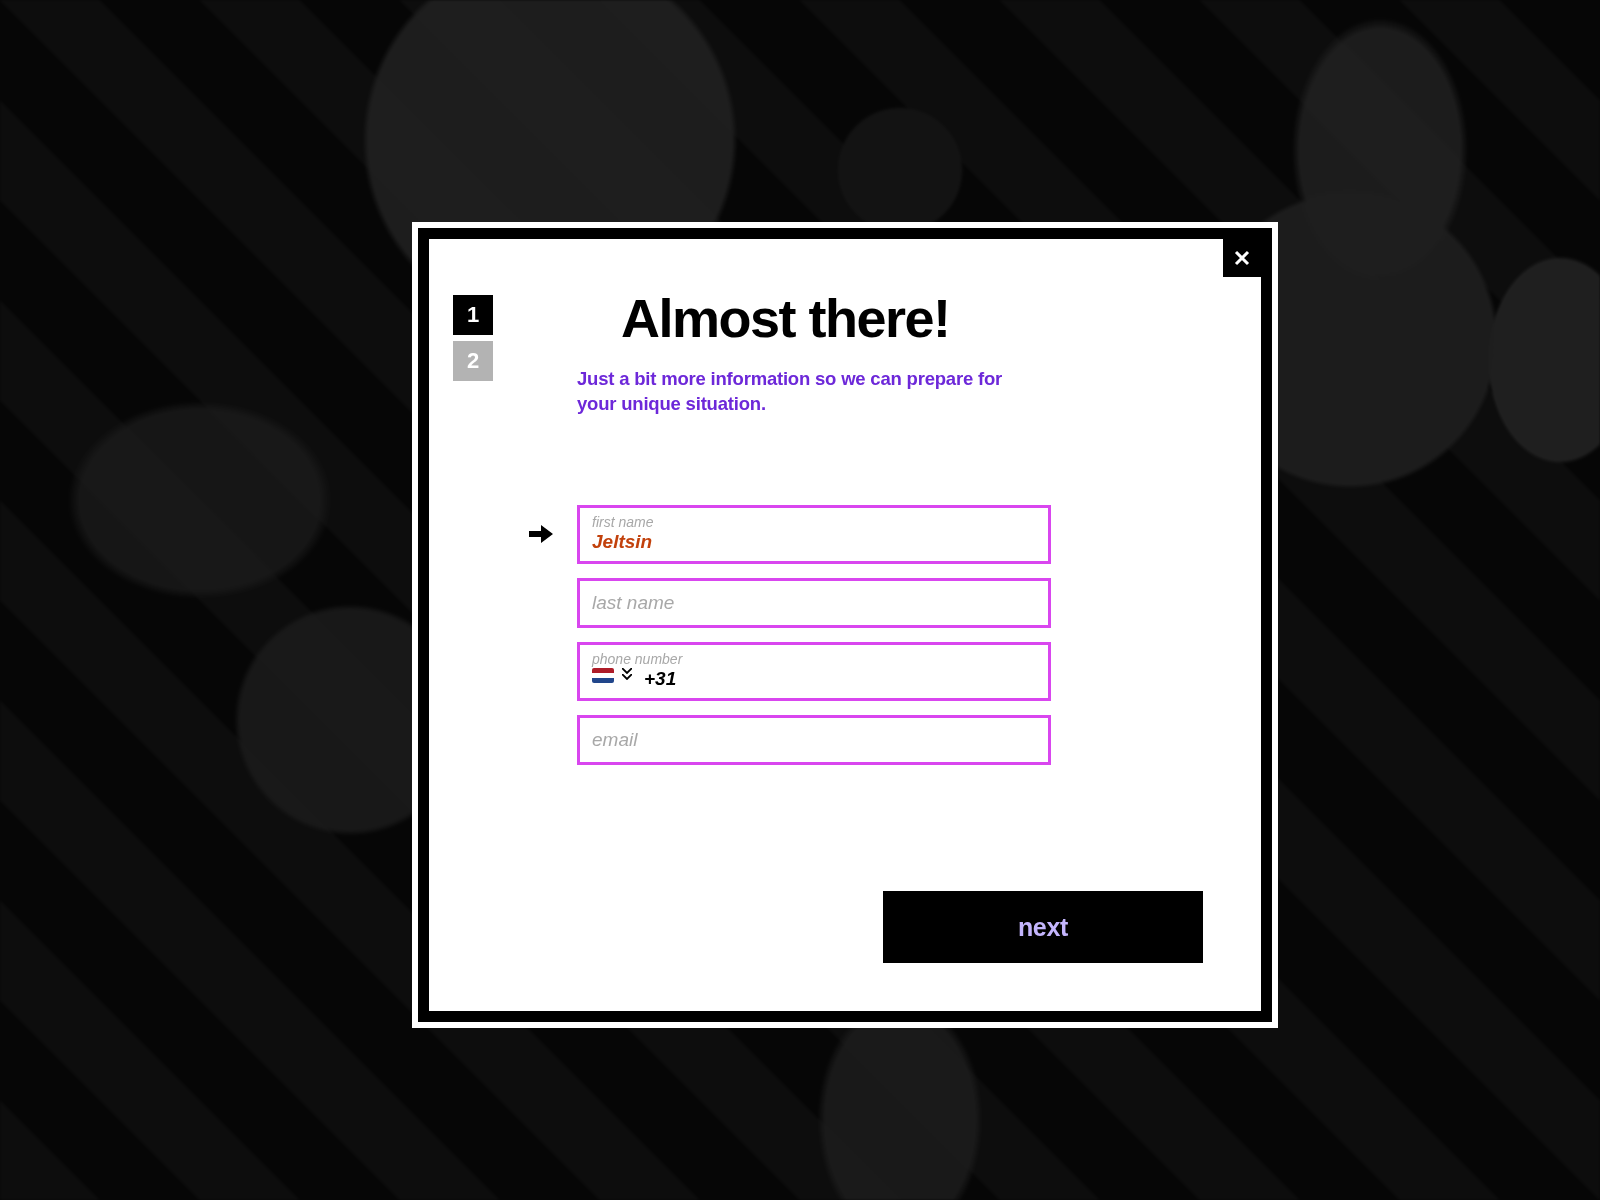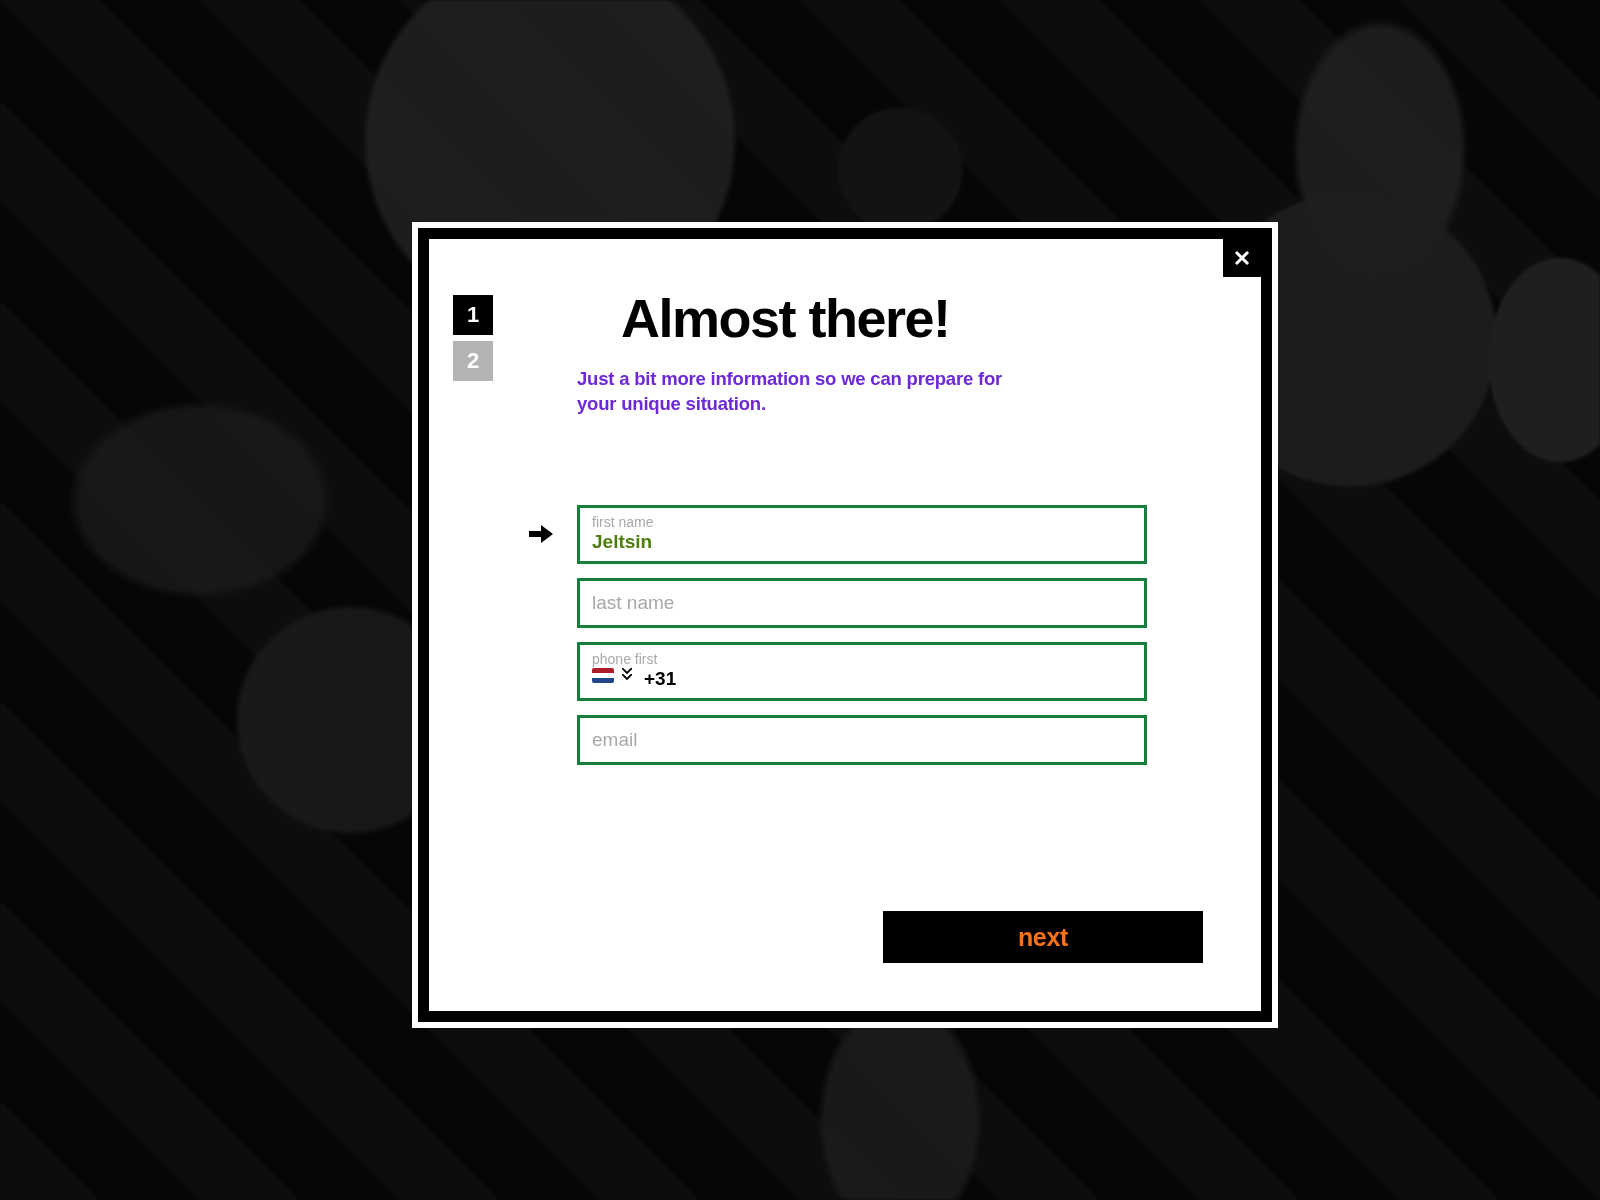--- a/index.html
+++ b/index.html
@@ -157,24 +157,25 @@
       align-items: center;
       justify-content: center;
     }
     
     .arrow-indicator svg {
       width: 24px;
       height: 20px;
     }
     
     .field {
-      width: 570px;
-      border: 3px solid #15803d;
+      width: 474px;
+      border: 3px solid #d946ef;
       background: #fff;
       position: relative;
+      font-style: italic;
     }
     
     .field-floating {
       padding: 6px 12px 8px 12px;
       min-height: 58px;
     }
     
     .field-flat {
       padding: 8px 12px;
       min-height: 50px;
@@ -187,21 +188,21 @@
       font-size: 14px;
       color: #a8a8a8;
       font-weight: 500;
       margin-bottom: 1px;
     }
     
     .field-value {
       display: block;
       font-size: 19px;
       font-weight: 700;
-      color: #4d7c0f;
+      color: #c2410c;
     }
     
     .field-placeholder {
       font-size: 19px;
       font-weight: 500;
       color: #a8a8a8;
     }
     
     .phone-inner {
       display: flex;
@@ -244,23 +245,23 @@
       font-size: 19px;
       font-weight: 700;
       color: #000;
     }
     
     .next-btn {
       position: absolute;
       right: 58px;
       bottom: 48px;
       width: 320px;
-      height: 52px;
+      height: 72px;
       background: #000;
-      color: #f97316;
+      color: #c4b5fd;
       font-size: 25px;
       font-weight: 700;
       display: flex;
       align-items: center;
       justify-content: center;
       cursor: pointer;
       border: none;
       letter-spacing: -0.3px;
     }
   </style>
@@ -301,21 +302,21 @@
       </div>
 
       <div class="field-row">
         <div class="field field-flat">
           <span class="field-placeholder">last name</span>
         </div>
       </div>
 
       <div class="field-row">
         <div class="field field-floating">
-          <span class="field-label">phone first</span>
+          <span class="field-label">phone number</span>
           <div class="phone-inner">
             <span class="flag flag-nl"></span>
             <span class="flag-chevrons">
               <svg viewBox="0 0 10 6">
                   <path d="M0 0 L5 5 L10 0" stroke="#000" stroke-width="1.8" fill="none"></path>
                 </svg>
               <svg viewBox="0 0 10 6">
                   <path d="M0 0 L5 5 L10 0" stroke="#000" stroke-width="1.8" fill="none"></path>
                 </svg>
             </span>

